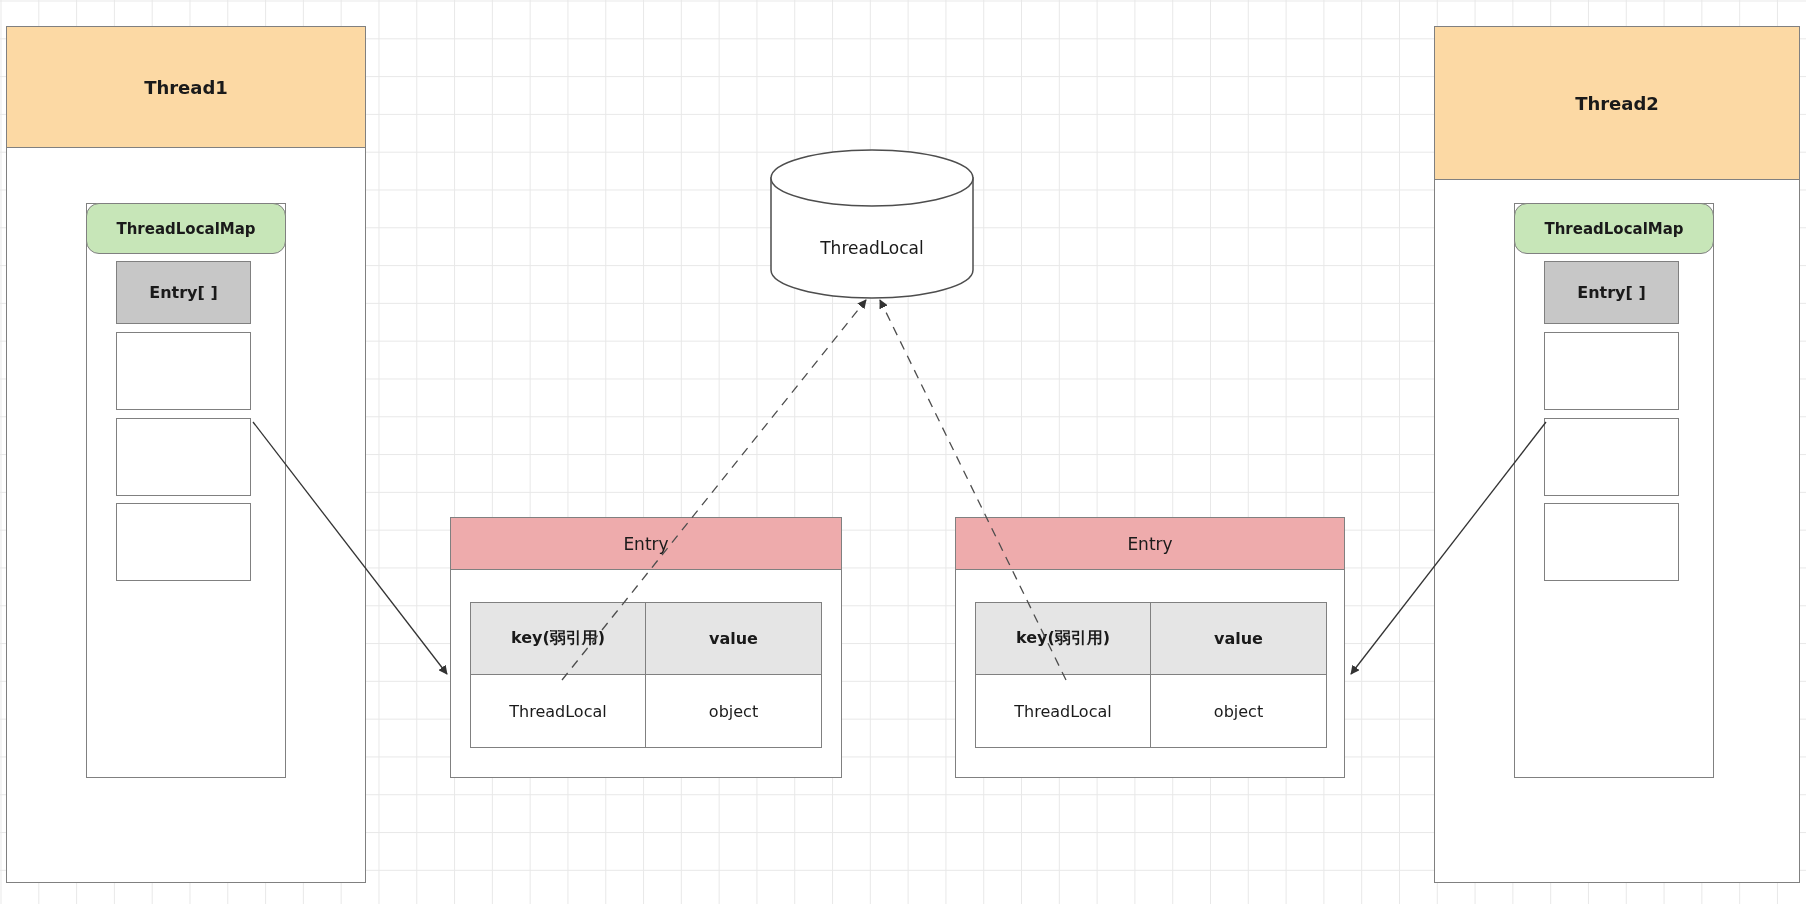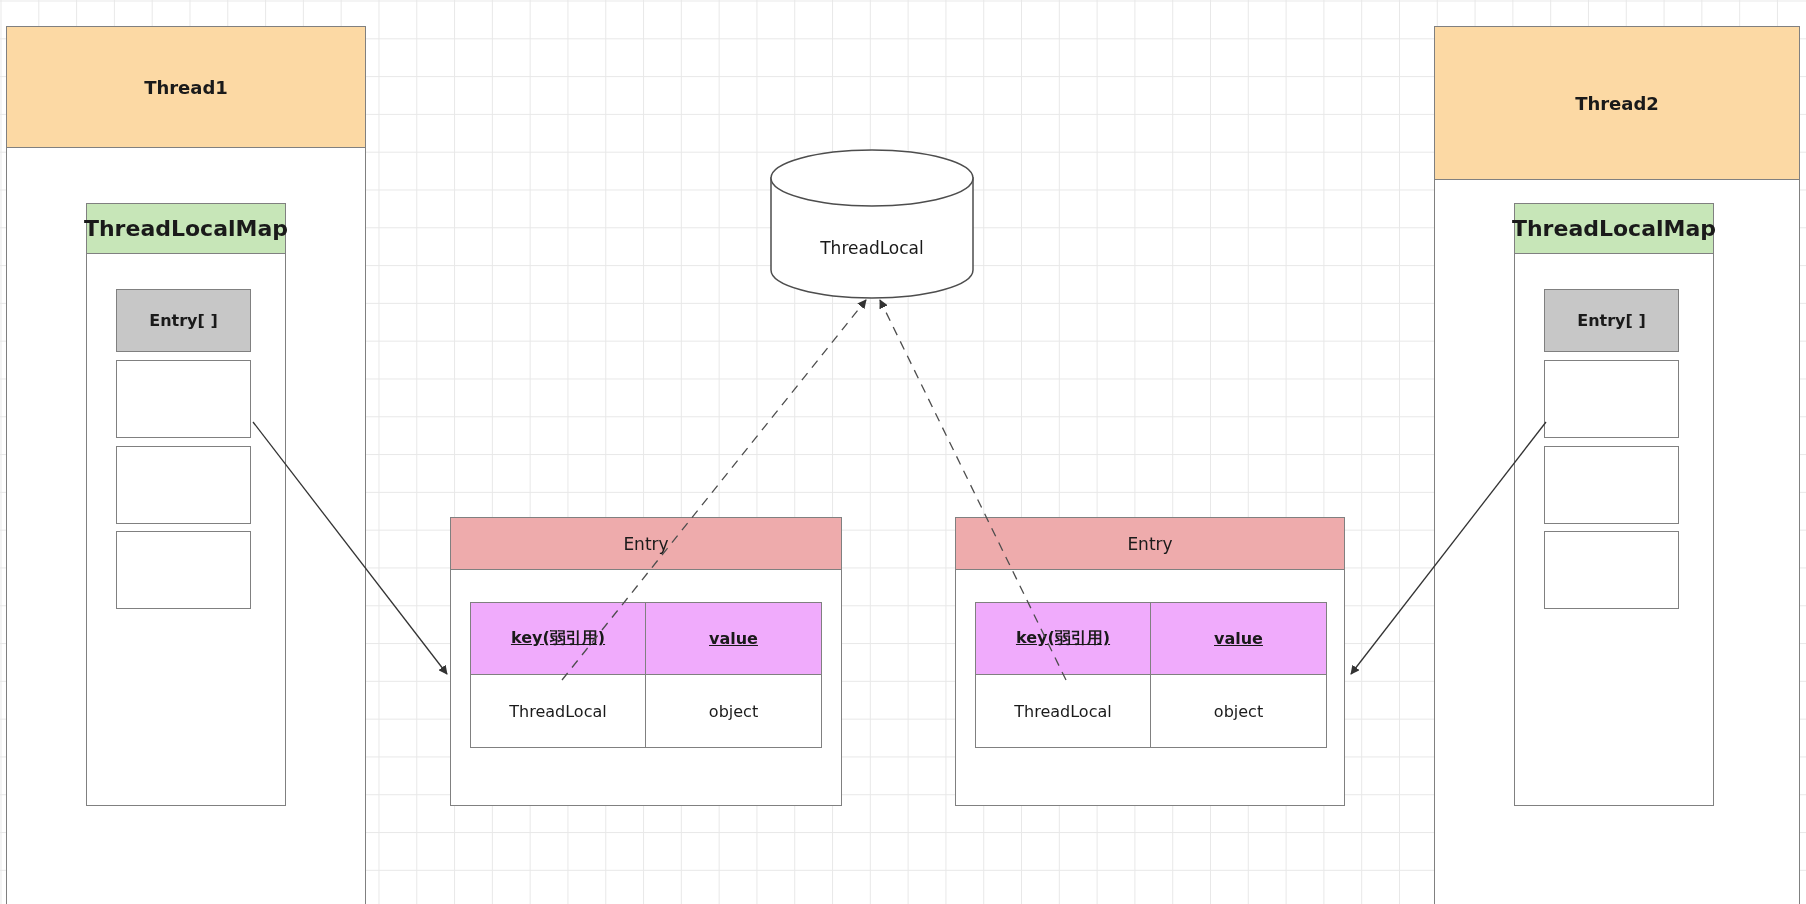--- a/index.html
+++ b/index.html
@@ -18,21 +18,20 @@
       linear-gradient(to bottom, #e8e8e8 1px, transparent 1px);
     background-size: 37.8px 37.8px;
     background-position: 0.5px 0.5px;
     font-family: "DejaVu Sans", "Liberation Sans", sans-serif;
   }
 
   .box {
     position: absolute;
     box-sizing: border-box;
     border: 1.6px solid #808080;
-    margin-top: 28px;
   }
 
   .header-band {
     position: absolute;
     box-sizing: border-box;
     border: 1.6px solid #808080;
     display: flex;
     align-items: center;
     justify-content: center;
     font-size: 18px;
@@ -45,21 +44,22 @@
   }
   .thread-header {
     background: #fcd9a4;
   }
 
   .tlm-container {
     background: #ffffff;
   }
   .tlm-header {
     background: #c7e6b8;
-    font-size: 22px;
+    font-size: 15px;
+    border-radius: 13px;
   }
 
   .entry-array {
     background: #c7c7c7;
     display: flex;
     align-items: center;
     justify-content: center;
     font-size: 16px;
     font-weight: 600;
     color: #1a1a1a;
@@ -89,24 +89,23 @@
   }
   .kv-cell {
     box-sizing: border-box;
     display: flex;
     align-items: center;
     justify-content: center;
     font-size: 16px;
     color: #1a1a1a;
   }
   .kv-head {
-    background: #f0abfc;
+    background: #e5e5e5;
     font-weight: 600;
     border-bottom: 1.6px solid #808080;
-    text-decoration: underline;
   }
   .kv-head.left { border-right: 1.6px solid #808080; }
   .kv-body { background: #ffffff; font-weight: 500; }
   .kv-body.left { border-right: 1.6px solid #808080; }
 
   .cyl-label {
     position: absolute;
     display: flex;
     align-items: center;
     justify-content: center;

